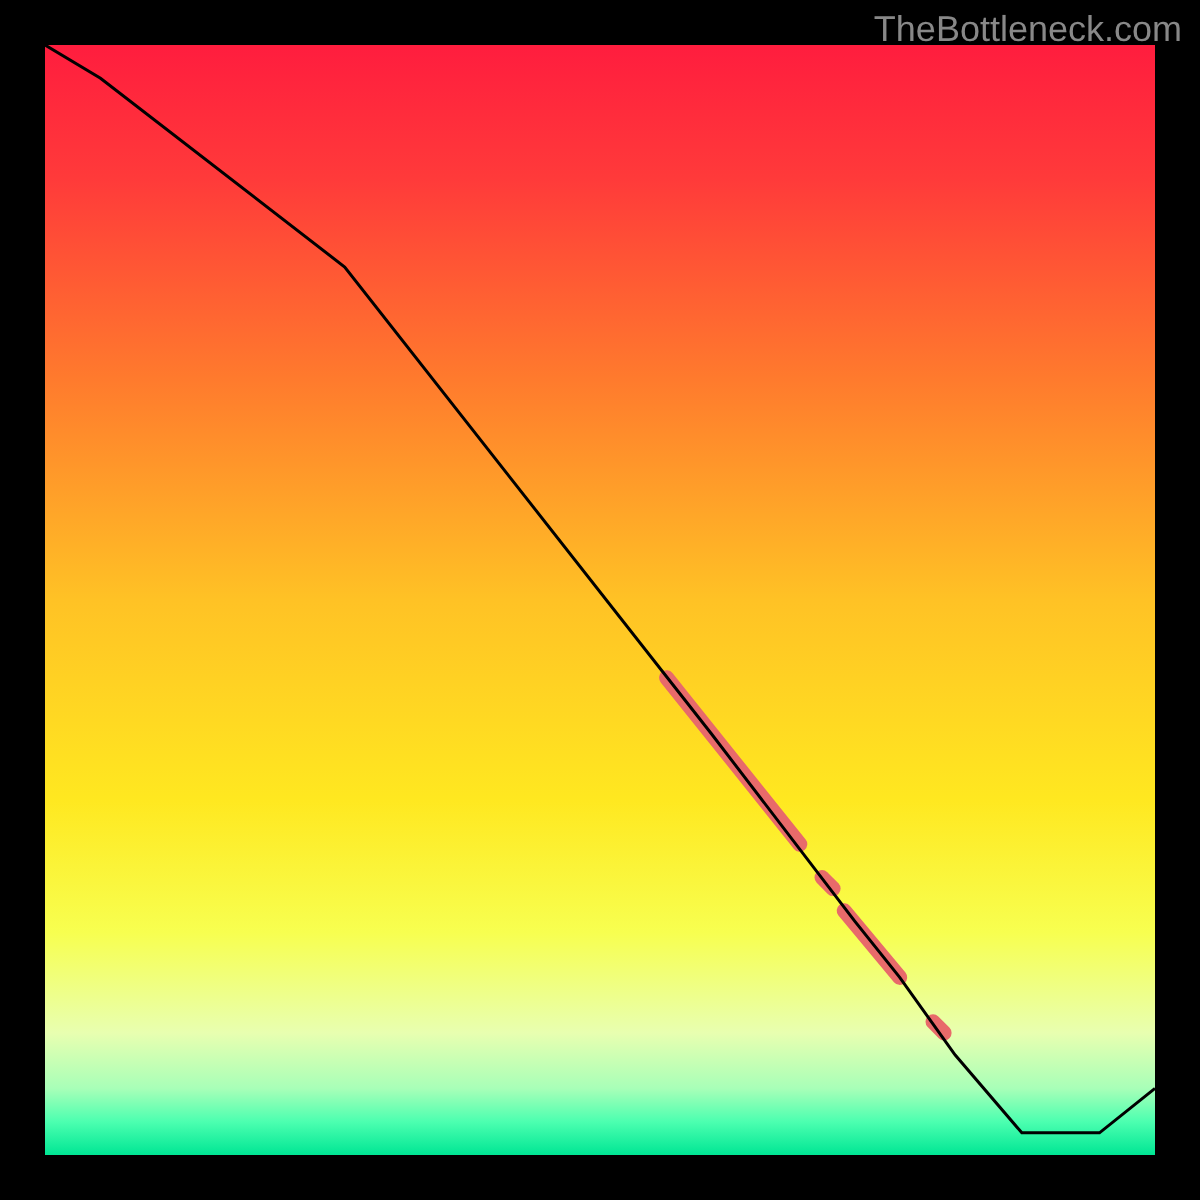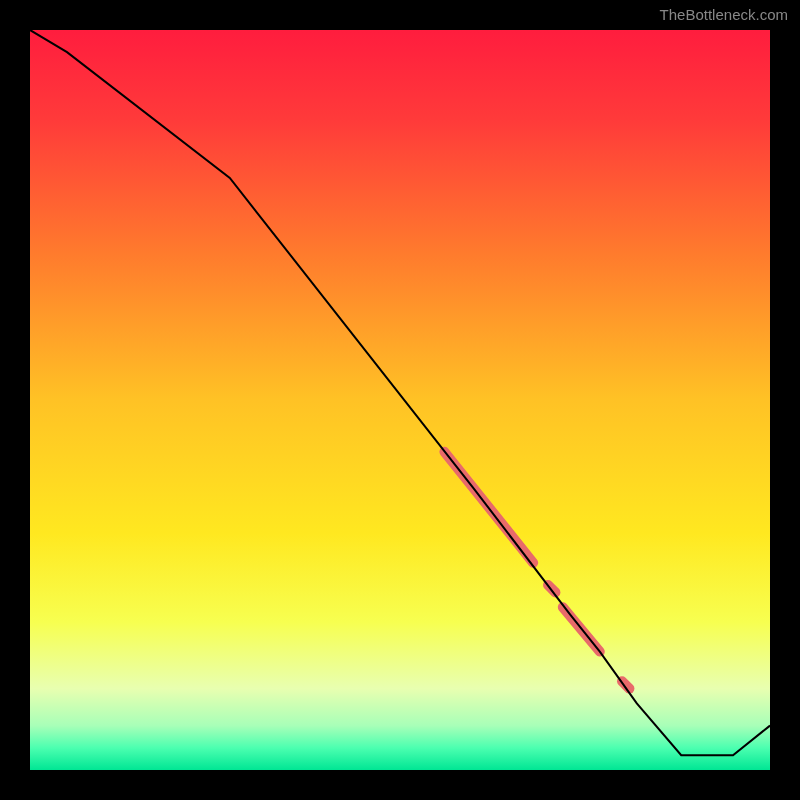--- a/index.html
+++ b/index.html
@@ -9,21 +9,21 @@
     background: #000;
     position: relative;
     overflow: hidden;
     font-family: Arial, sans-serif;
   }
   .watermark {
     position: absolute;
     top: 6px;
     right: 12px;
     color: #888;
-    font-size: 15px;
+    font-size: 24px;
     z-index: 10;
   }
   .plot-area {
     position: absolute;
     top: 30px;
     left: 30px;
     width: 740px;
     height: 740px;
     overflow: hidden;
   }

